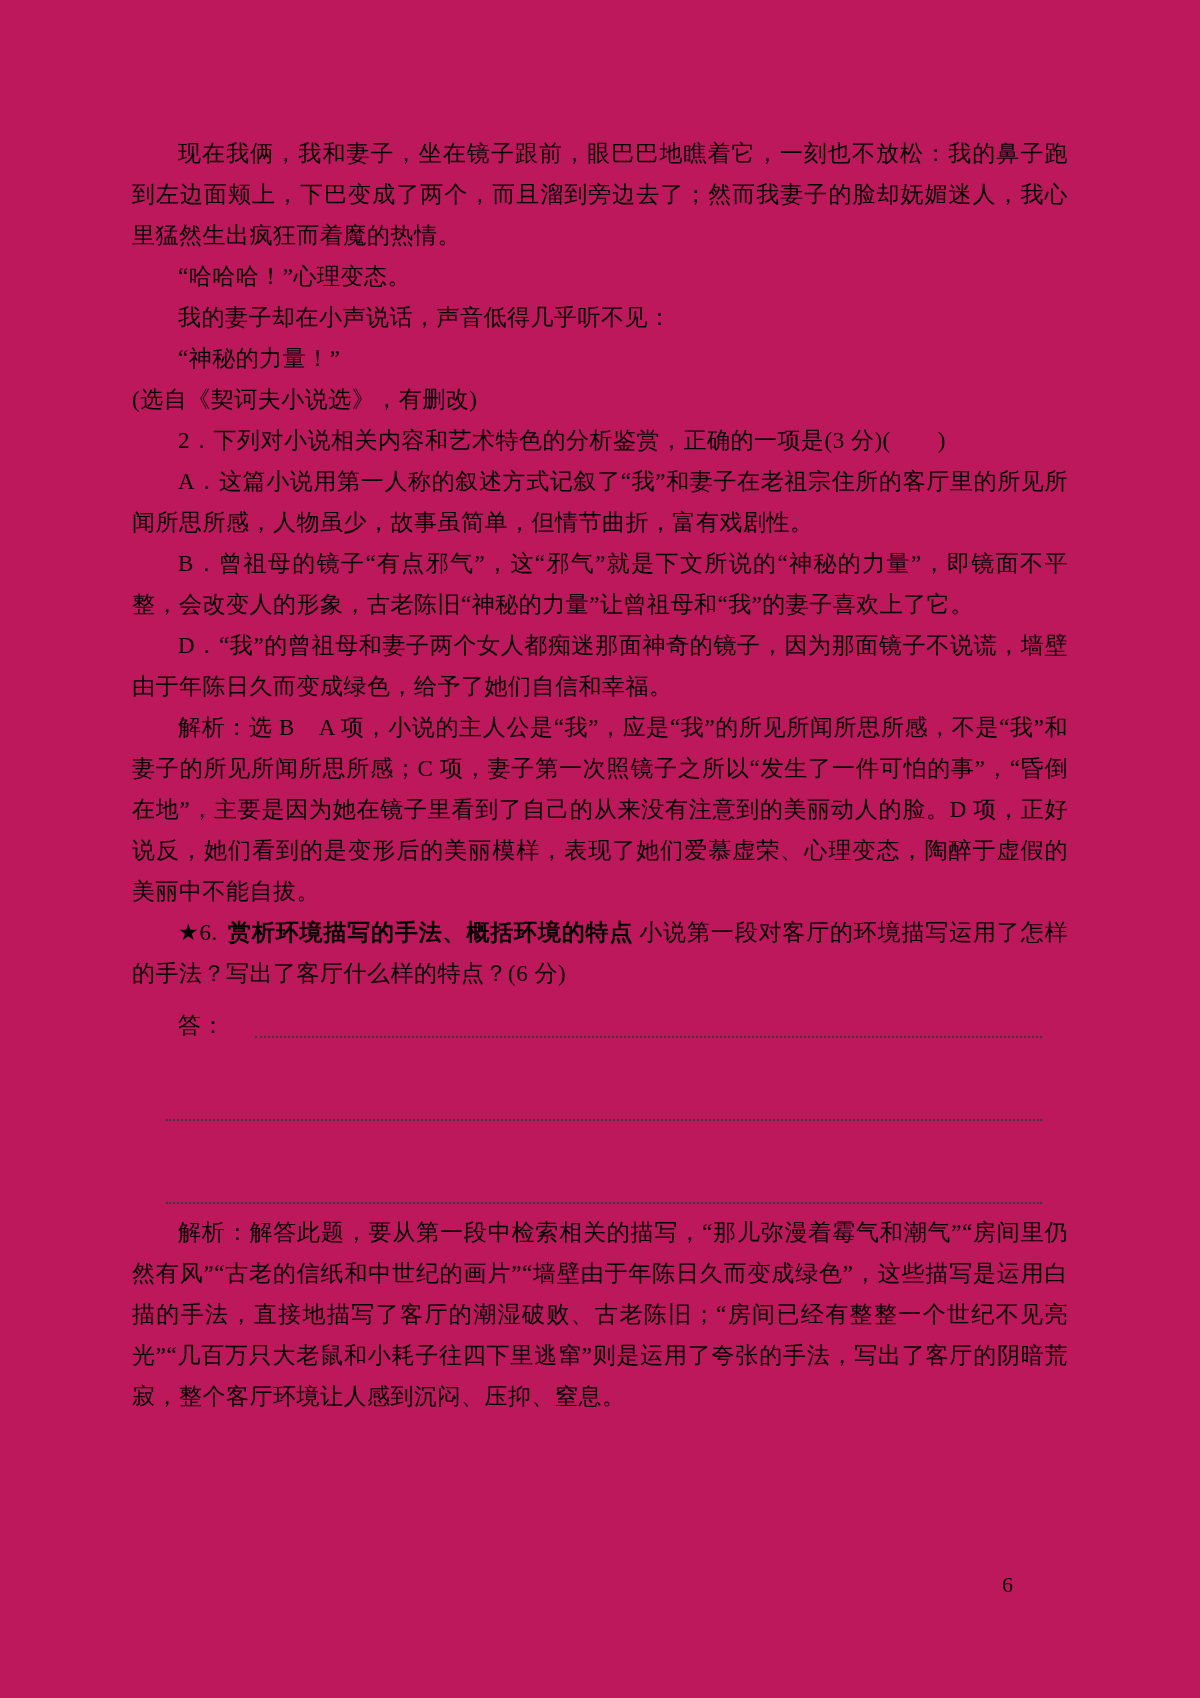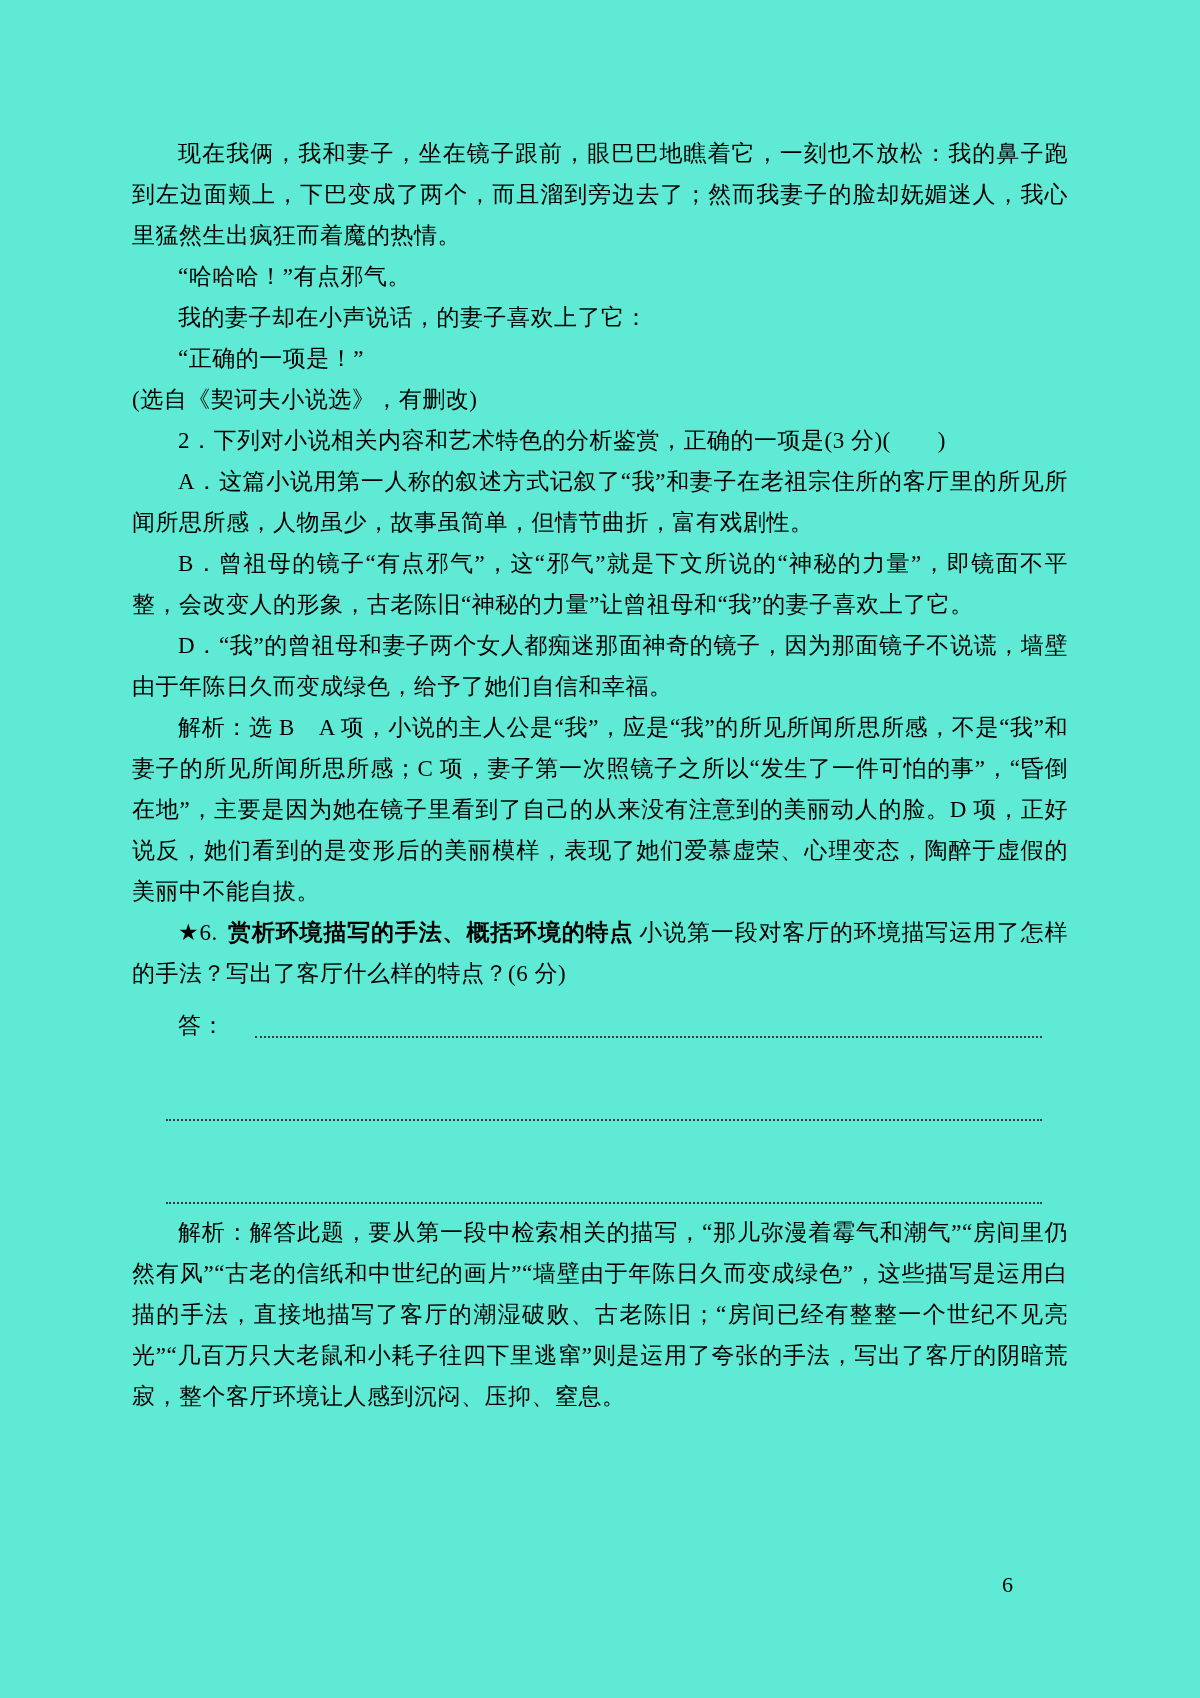--- a/index.html
+++ b/index.html
@@ -4,21 +4,21 @@
 <style>
   html, body {
     margin: 0;
     padding: 0;
     background: #ffffff;
   }
   .page {
     position: relative;
     width: 1200px;
     height: 1698px;
-    background: #5eead4;
+    background: #be185d;
     overflow: hidden;
     font-family: "Liberation Serif", "DejaVu Serif", serif;
     color: #000000;
   }
   .content {
     position: absolute;
     top: 133px;
     left: 132px;
     width: 936px;
   }
@@ -67,23 +67,23 @@
     line-height: 26px;
   }
 </style>
 </head>
 <body>
 
 <div class="page">
   <div class="content">
 
     <p class="indent">现在我俩，我和妻子，坐在镜子跟前，眼巴巴地瞧着它，一刻也不放松：我的鼻子跑到左边面颊上，下巴变成了两个，而且溜到旁边去了；然而我妻子的脸却妩媚迷人，我心里猛然生出疯狂而着魔的热情。</p>
-    <p class="indent">“哈哈哈！”有点邪气。</p>
-    <p class="indent">我的妻子却在小声说话，的妻子喜欢上了它：</p>
-    <p class="indent">“正确的一项是！”</p>
+    <p class="indent">“哈哈哈！”心理变态。</p>
+    <p class="indent">我的妻子却在小声说话，声音低得几乎听不见：</p>
+    <p class="indent">“神秘的力量！”</p>
 
     <p class="attribution">(选自《契诃夫小说选》，有删改)</p>
 
     <p class="indent">2．下列对小说相关内容和艺术特色的分析鉴赏，正确的一项是(3 分)(　　)</p>
 
     <p class="indent">A．这篇小说用第一人称的叙述方式记叙了“我”和妻子在老祖宗住所的客厅里的所见所闻所思所感，人物虽少，故事虽简单，但情节曲折，富有戏剧性。</p>
     <p class="indent">B．曾祖母的镜子“有点邪气”，这“邪气”就是下文所说的“神秘的力量”，即镜面不平整，会改变人的形象，古老陈旧“神秘的力量”让曾祖母和“我”的妻子喜欢上了它。</p>
     <p class="indent">D．“我”的曾祖母和妻子两个女人都痴迷那面神奇的镜子，因为那面镜子不说谎，墙壁由于年陈日久而变成绿色，给予了她们自信和幸福。</p>
 
     <p class="indent">解析：选 B　A 项，小说的主人公是“我”，应是“我”的所见所闻所思所感，不是“我”和妻子的所见所闻所思所感；C 项，妻子第一次照镜子之所以“发生了一件可怕的事”，“昏倒在地”，主要是因为她在镜子里看到了自己的从来没有注意到的美丽动人的脸。D 项，正好说反，她们看到的是变形后的美丽模样，表现了她们爱慕虚荣、心理变态，陶醉于虚假的美丽中不能自拔。</p>

